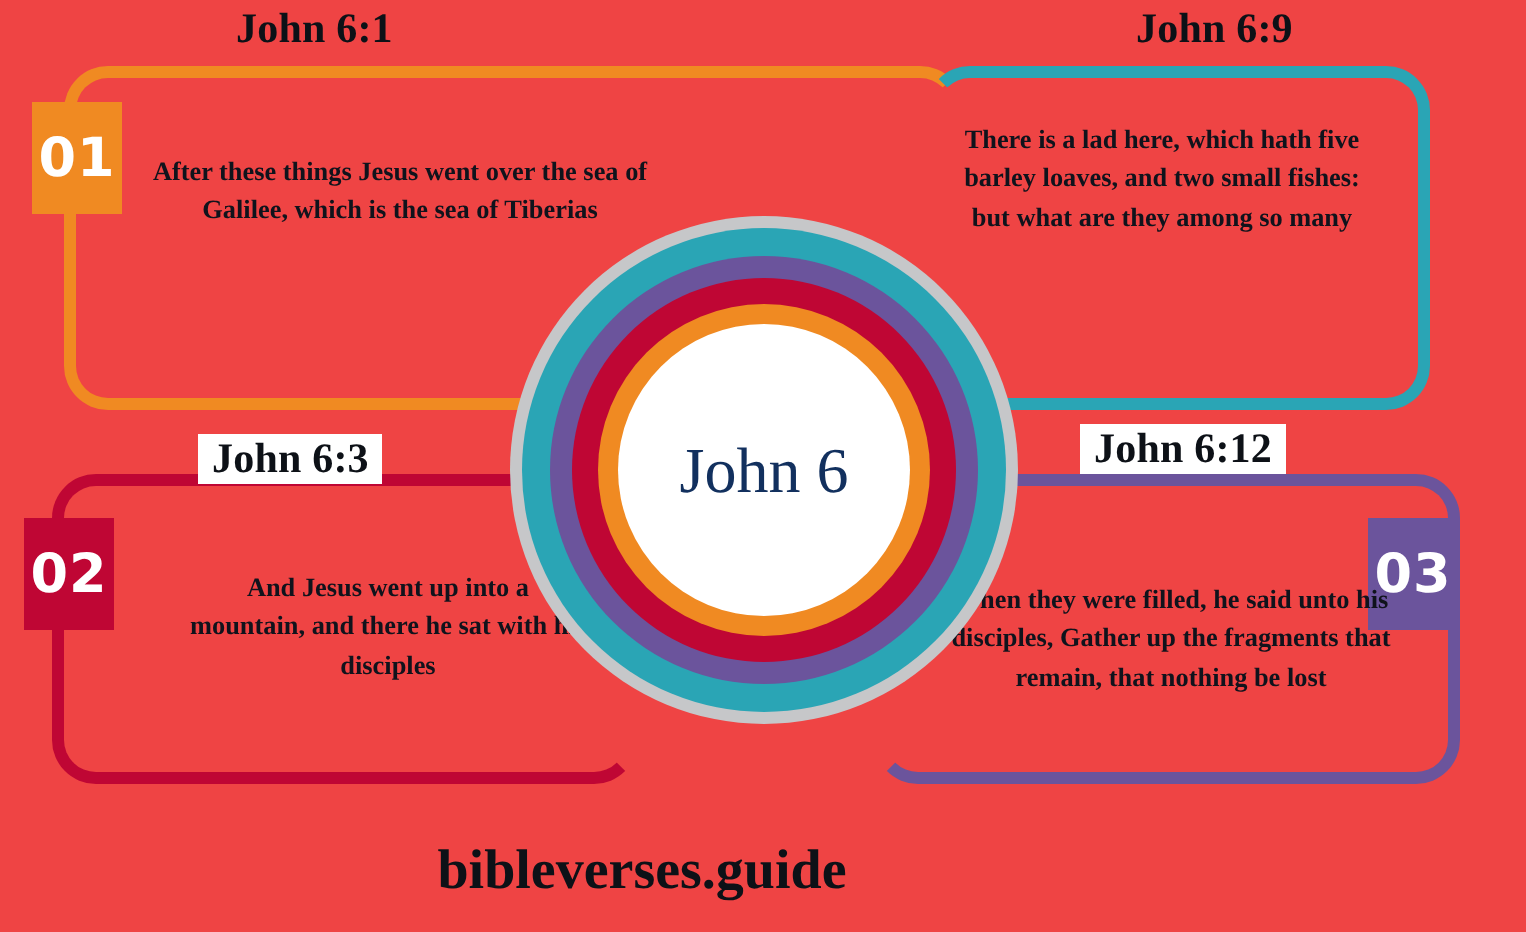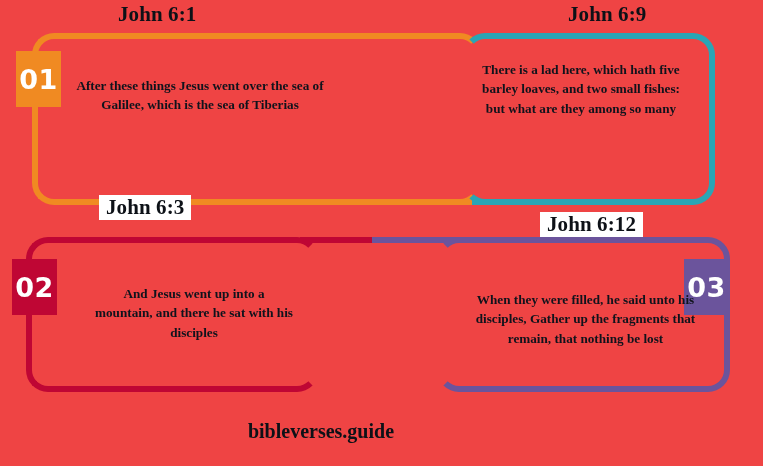--- a/index.html
+++ b/index.html
@@ -107,21 +107,21 @@
     z-index: 8;
   }
 
   
   #footer {
     position: absolute;
     left: 0;
     top: 420px;
     width: 642px;
     text-align: center;
-    font-size: 20px;
+    font-size: 28px;
     font-weight: bold;
     color: #0d1117;
     font-family: "Liberation Serif", "DejaVu Serif", serif;
   }
 </style>
 </head>
 <body style="background: rgb(255, 255, 255);">
 
 <div id="infographic" style="background: #ef4444;">
 
@@ -137,28 +137,37 @@
     <div class="card-frame" id="frame-4" style="width: 252px; height: 172px; border-color: rgb(42, 165, 181) rgb(42, 165, 181) rgb(42, 165, 181) transparent;"></div>
   </div>
   <div class="connector" id="conn-4" style="left: 472px; top: 199px; width: 60px; background: rgb(42, 165, 181);"></div>
   <div class="verse-title" id="title-4" style="left:568px; top:2px;">John 6:9</div>
   <div class="card-text" id="text-4" style="left:476px; top:60px; width:210px;">There is a lad here, which hath five barley loaves, and two small fishes: but what are they among so many</div>
 
   <div class="card" id="card-2" style="left:26px; top:237px; width:293px; height:155px;">
     <div class="card-frame" id="frame-2" style="width: 293px; height: 155px; border-color: rgb(191, 6, 52) transparent rgb(191, 6, 52) rgb(191, 6, 52);"></div>
   </div>
   <div class="connector" id="conn-2" style="left: 300px; top: 237px; width: 92px; background: rgb(191, 6, 52);"></div>
-  <div class="verse-title on-line" id="title-2" style="left:99px; top:195px;">John 6:3</div>
+  <div class="verse-title on-line" id="title-2" style="left:99px; top:217px;">John 6:3</div>
   <div class="badge" id="badge-2" style="left: 12px; top: 259px; background: rgb(191, 6, 52);">02</div>
   <div class="card-text" id="text-2" style="left:94px; top:284px; width:200px;">And Jesus went up into a mountain, and there he sat with his disciples</div>
 
   <div class="card" id="card-3" style="left:437px; top:237px; width:293px; height:155px;">
     <div class="card-frame" id="frame-3" style="width: 293px; height: 155px; border-color: rgb(107, 84, 156) rgb(107, 84, 156) rgb(107, 84, 156) transparent;"></div>
   </div>
   <div class="connector" id="conn-3" style="left: 372px; top: 237px; width: 90px; background: rgb(107, 84, 156);"></div>
   <div class="verse-title on-line" id="title-3" style="left:540px; top:212px;">John 6:12</div>
   <div class="badge" id="badge-3" style="left: 684px; top: 259px; background: rgb(107, 84, 156);">03</div>
   <div class="card-text" id="text-3" style="left:462px; top:290px; width:247px;">When they were filled, he said unto his disciples, Gather up the fragments that remain, that nothing be lost</div>
 
+  <div id="hub">
+    <div class="ring" id="ring-gray" style="top: 0px; left: 0px; height: 254px; width: 254px; background: rgb(198, 199, 201);"></div>
+    <div class="ring" id="ring-teal" style="top: 6px; left: 6px; height: 242px; width: 242px; background: rgb(42, 165, 181);"></div>
+    <div class="ring" id="ring-purple" style="top: 20px; left: 20px; height: 214px; width: 214px; background: rgb(107, 84, 156);"></div>
+    <div class="ring" id="ring-crimson" style="top: 31px; left: 31px; height: 192px; width: 192px; background: rgb(191, 6, 52);"></div>
+    <div class="ring" id="ring-orange" style="top: 44px; left: 44px; height: 166px; width: 166px; background: rgb(240, 138, 34);"></div>
+    <div class="ring" id="ring-core" style="top: 54px; left: 54px; height: 146px; width: 146px; background: rgb(255, 255, 255);"></div>
+    <div id="hub-label" style="color: rgb(18, 48, 94);">John 6</div>
+  </div>
 
   <div id="footer" style="color: rgb(13, 17, 23);">bibleverses.guide</div>
 
 </div>
 
 </body></html>

